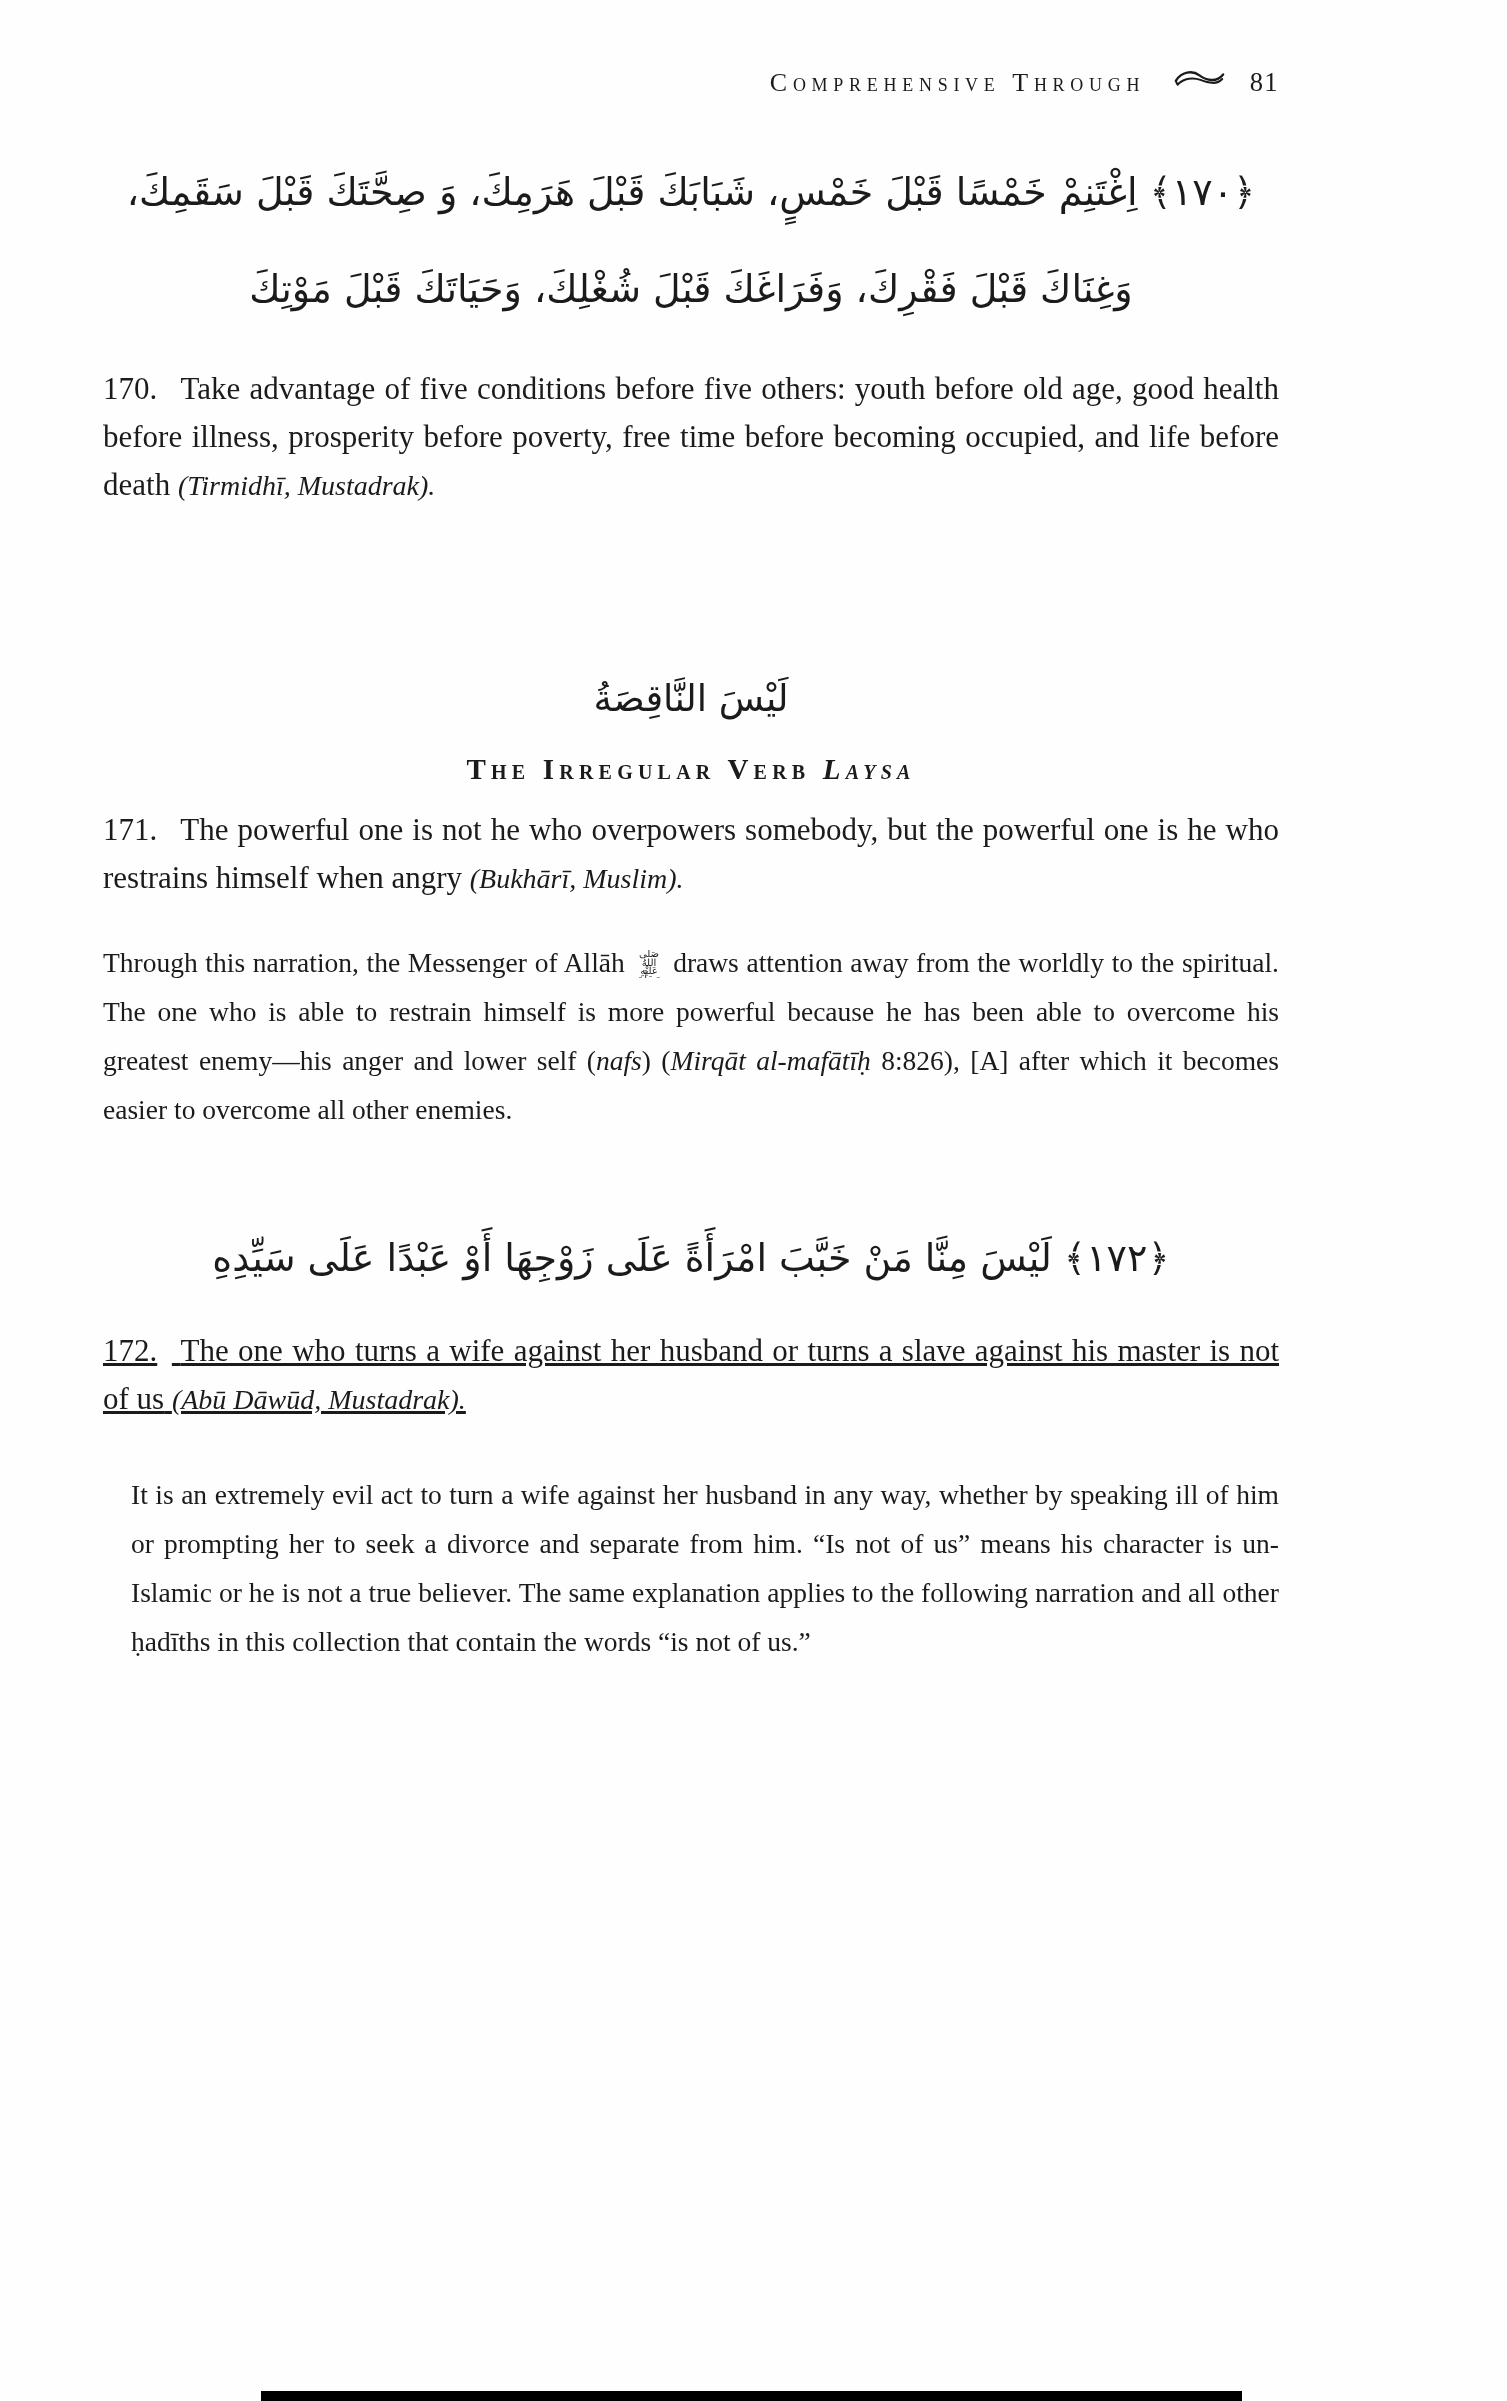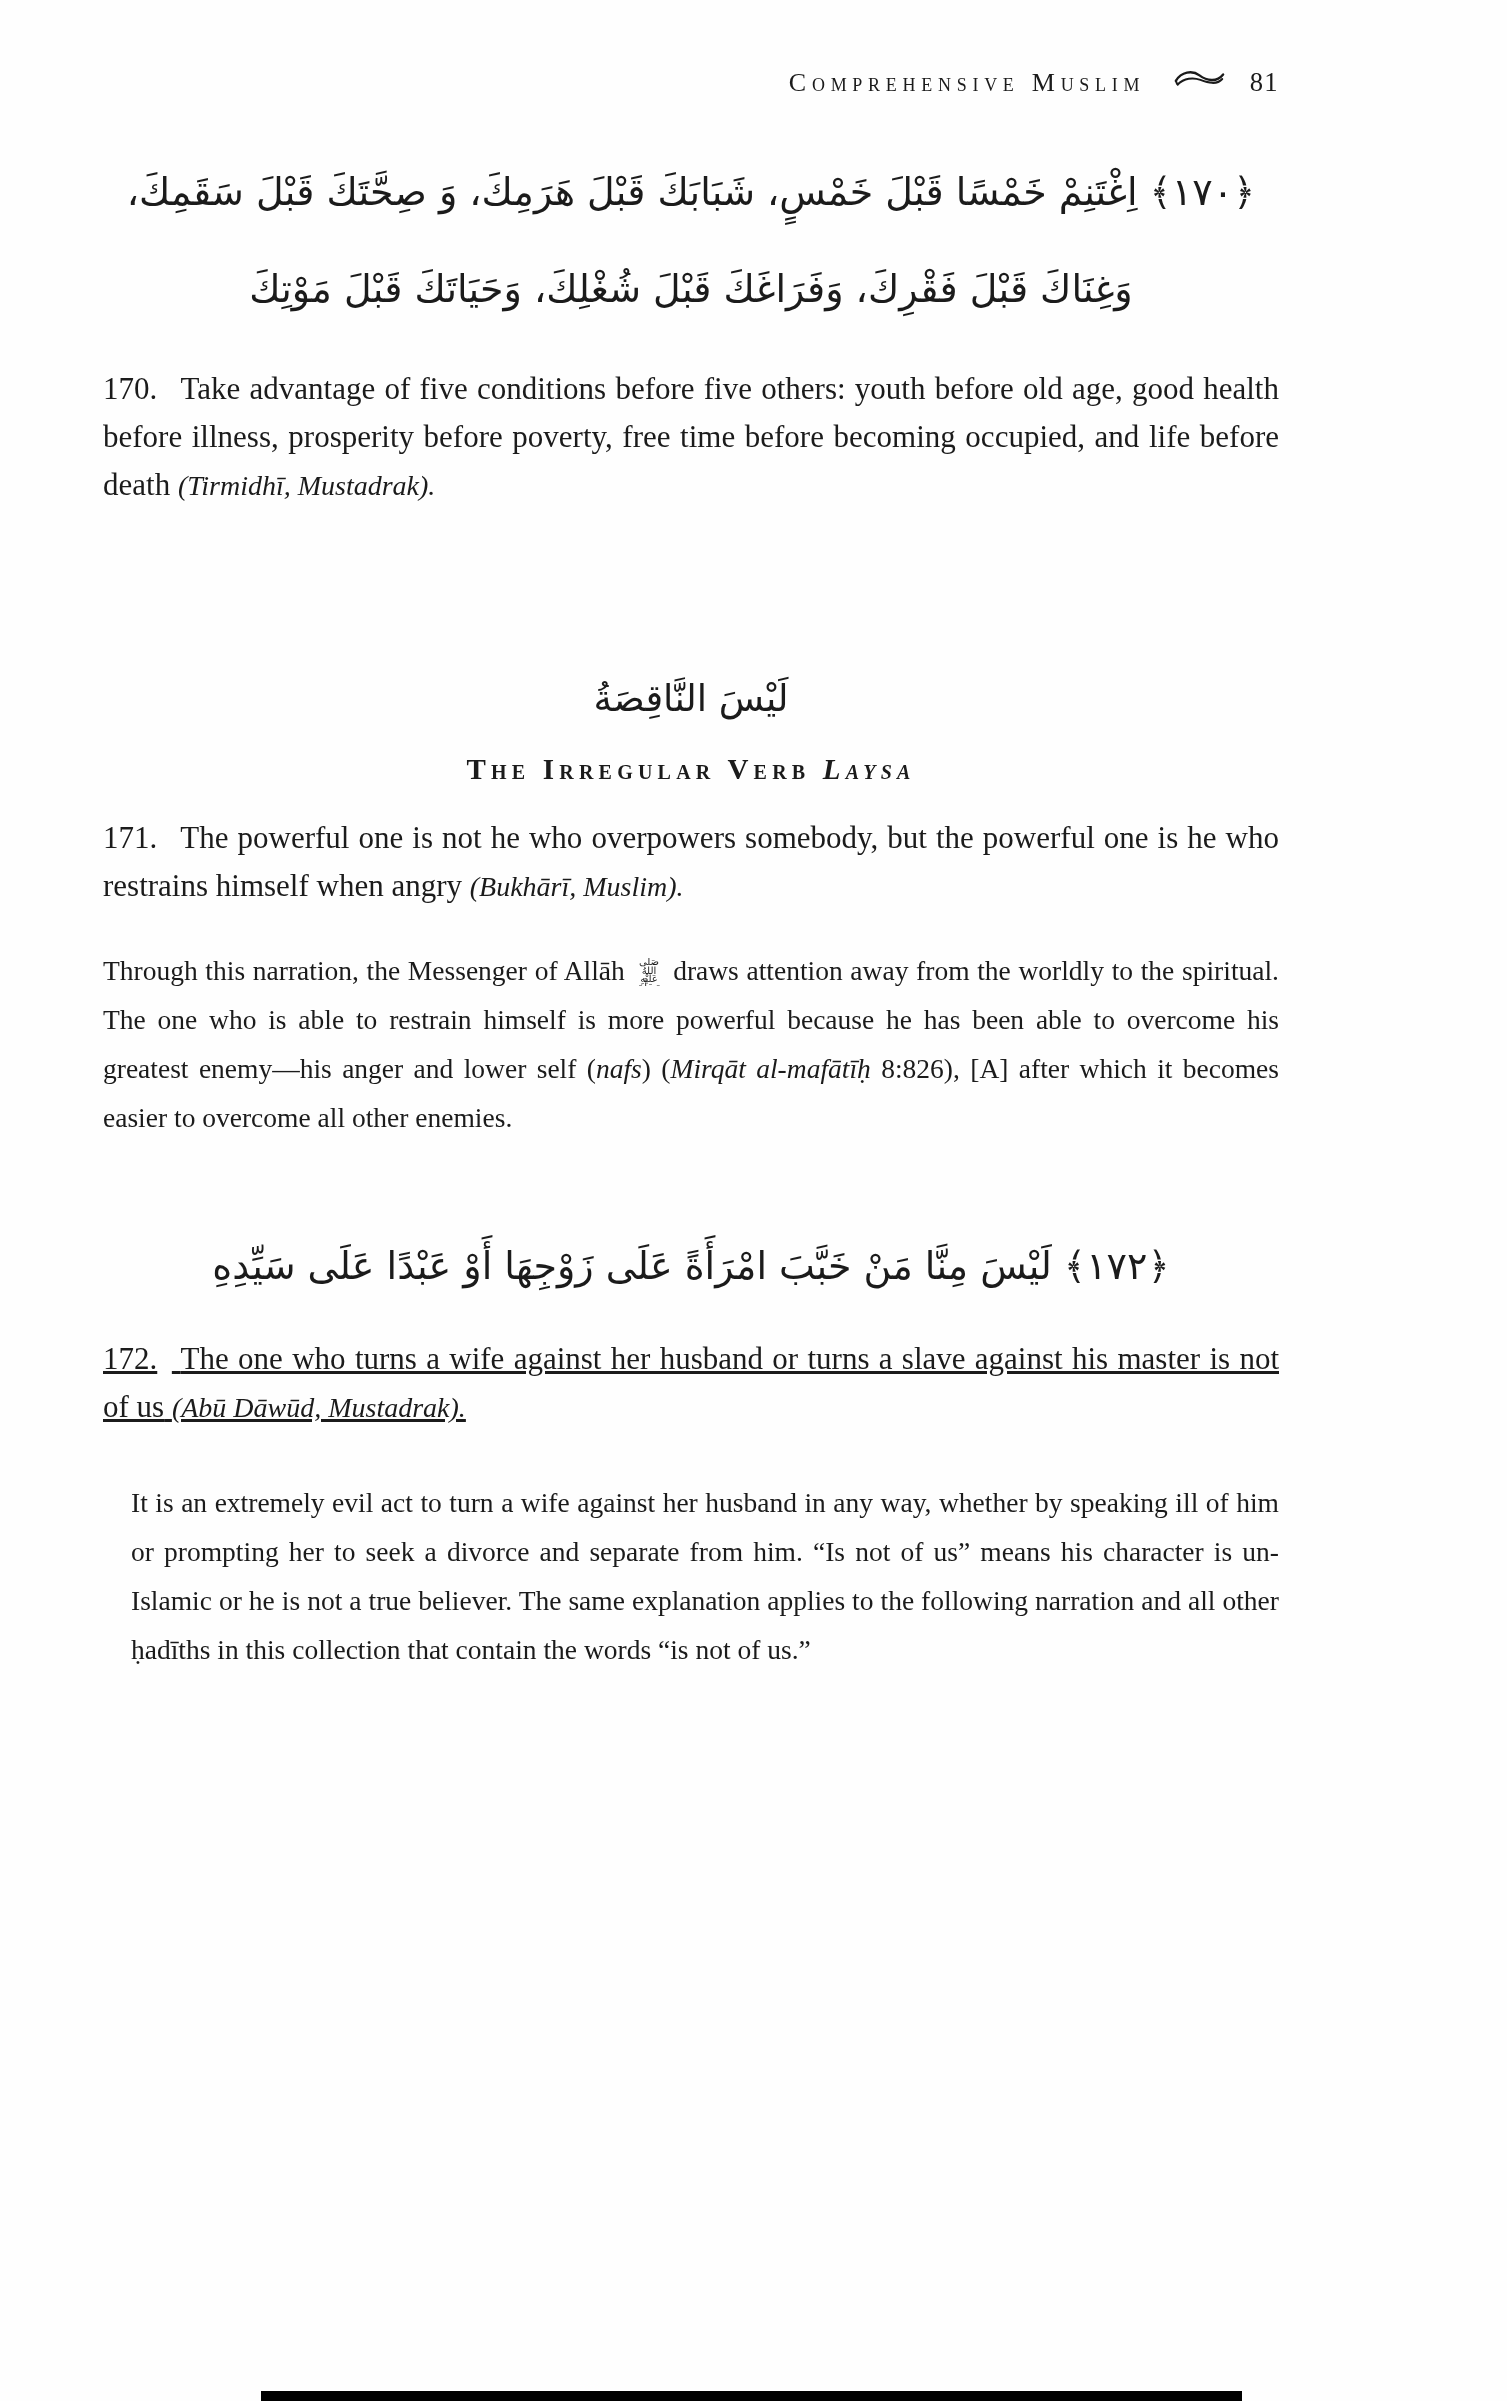--- a/index.html
+++ b/index.html
@@ -53,21 +53,21 @@
   .arabic-171 { margin-top: 85px; }
   .arabic-172 { margin-top: 76px; }
 
   
   .translation {
     font-size: 31px;
     line-height: 48px;
     text-align: justify;
   }
   .translation-170 { margin-top: 27.5px; }
-  .translation-171 { margin-top: 28px; }
+  .translation-171 { margin-top: 20px; }
   .translation-172 { margin-top: 20px; text-decoration: underline; }
   .t-num { margin-right: 14.6px; }
   .source {
     font-style: italic;
     font-size: 28px;
   }
 
   
   .section-arabic {
     margin-top: 148px;
@@ -122,21 +122,21 @@
 
   svg.swash { display: inline-block; }
 </style>
 </head>
 <body>
 
 <div class="page">
   <div class="content">
 
     <div class="running-head">
-      <span>Comprehensive Muslim</span><span class="orn"><svg class="swash" width="53" height="20" viewBox="0 0 58 22">
+      <span>Comprehensive Through</span><span class="orn"><svg class="swash" width="53" height="20" viewBox="0 0 58 22">
             <path d="M3 13 C 9 3, 21 1, 29 7 C 37 13, 48 15, 55 6" stroke="#1b1b1b" stroke-width="2.6" fill="none" stroke-linecap="round"></path>
             <path d="M5 17 C 12 10, 22 9, 30 12 C 38 15, 48 18, 54 11" stroke="#1b1b1b" stroke-width="2.2" fill="none" stroke-linecap="round"></path>
             <path d="M3 13 C 4 16, 5 17, 5 17" stroke="#1b1b1b" stroke-width="2.2" fill="none" stroke-linecap="round"></path>
           </svg></span><span class="pageno">81</span>
     </div>
 
     <div class="arabic arabic-170">﴿١٧٠﴾ اِغْتَنِمْ خَمْسًا قَبْلَ خَمْسٍ، شَبَابَكَ قَبْلَ هَرَمِكَ، وَ صِحَّتَكَ قَبْلَ سَقَمِكَ، وَغِنَاكَ قَبْلَ فَقْرِكَ، وَفَرَاغَكَ قَبْلَ شُغْلِكَ، وَحَيَاتَكَ قَبْلَ مَوْتِكَ</div>
 
     <p class="translation translation-170">
       <span class="t-num">170.</span>

